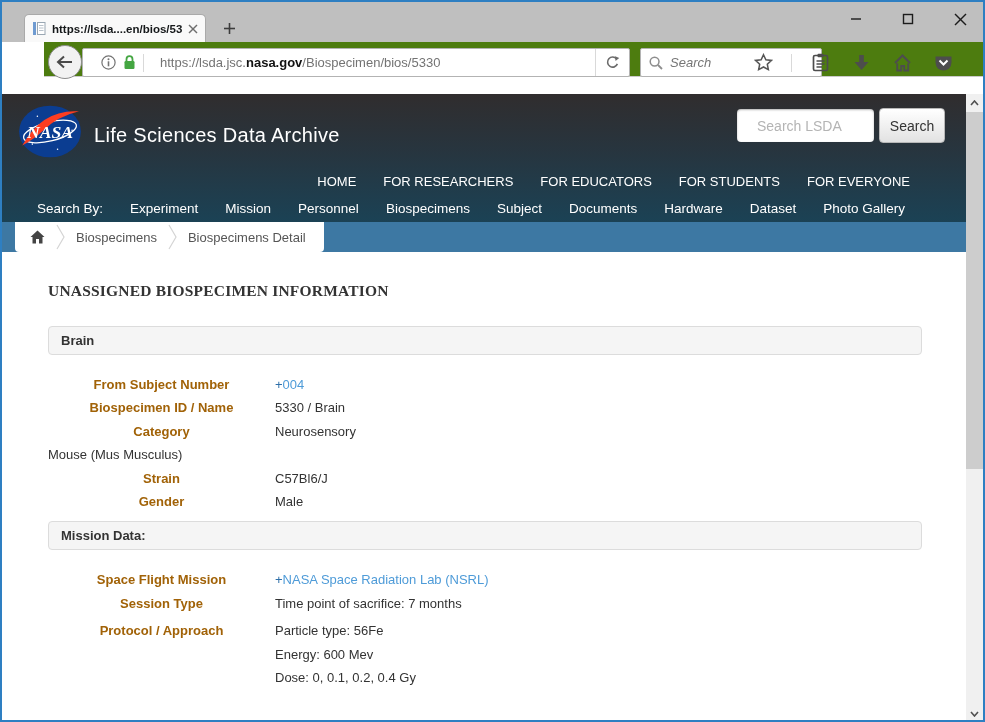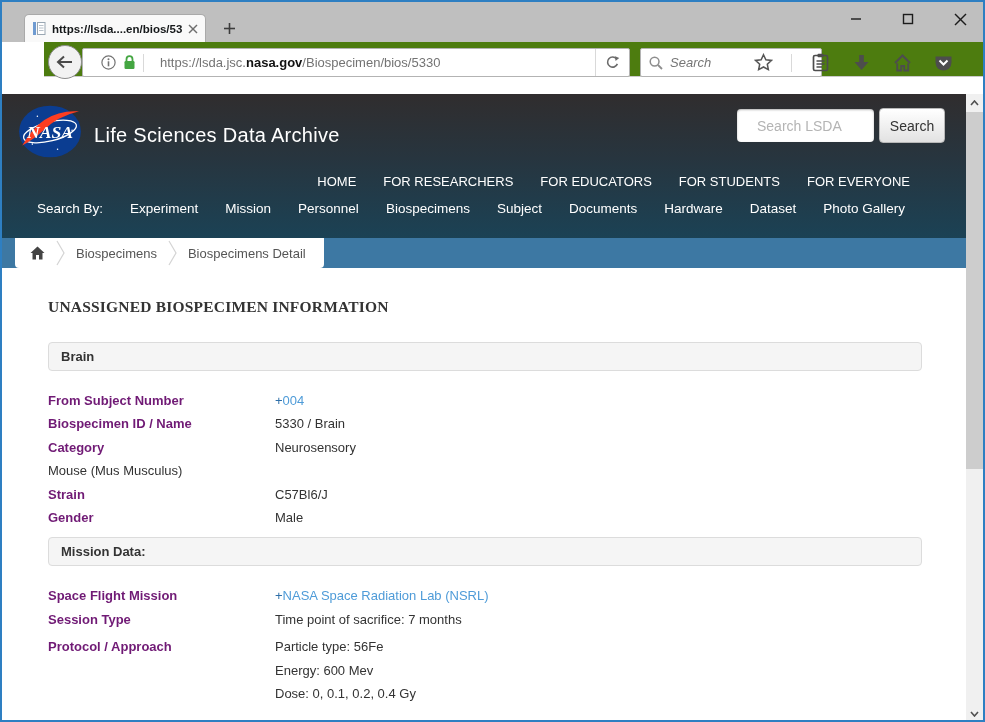--- a/index.html
+++ b/index.html
@@ -39,21 +39,21 @@
   
   .viewport { position:absolute; top:92px; left:0; width:964px; height:628px; background:#fff; overflow:hidden; }
 
   
   .scrollbar { position:absolute; top:92px; right:0; width:17px; height:628px; background:#f0f0f0; }
   .scroll-btn { position:absolute; left:0; width:17px; height:17px; display:flex; align-items:center; justify-content:center; background:#f0f0f0; }
   .scroll-btn.up { top:0; } .scroll-btn.down { bottom:0; }
   .scroll-thumb { position:absolute; top:18px; left:0; width:17px; height:357px; background:#cdcdcd; }
 
   
-  .site-header { position:relative; width:100%; height:144px;
+  .site-header { position:relative; width:100%; height:128px;
                  background:linear-gradient(180deg, #302d2e 0%, #27353f 45%, #1b4255 100%); }
   .logo { position:absolute; left:16px; top:11px; }
   .brand { position:absolute; left:92px; top:30px; font-size:20px; color:#fff; letter-spacing:0.3px; }
   .lsda-search { position:absolute; top:15px; right:92px; width:137px; height:33px; border:none; border-radius:4px;
                  padding:0 20px; font-size:14px; font-family:"Liberation Sans", sans-serif; color:#333;
                  box-shadow:inset 0 1px 2px rgba(0,0,0,.3); }
   .lsda-search::placeholder { color:#b4b4b4; }
   .lsda-search-btn { position:absolute; top:14px; right:21px; width:66px; height:35px; border:1px solid #b8b8b8;
                      border-radius:4px; background:linear-gradient(#ffffff,#e2e2e2); font-size:14px; color:#333;
                      font-family:"Liberation Sans", sans-serif; }
@@ -68,21 +68,21 @@
                 display:flex; align-items:center; padding:0 18px 0 15px; gap:11px; }
   .crumb-link { font-size:13px; color:#555; }
 
   
   .content { padding:0 44px 0 46px; color:#333; }
   .page-title { margin-top:30px; font-size:15.5px; font-weight:bold; color:#333; letter-spacing:0.2px;font-family:Liberation Serif, serif; }
   .panel-heading { margin-top:26px; background:#f5f5f5; border:1px solid #dcdcdc; border-radius:4px;
                    padding:6px 12px; font-size:13px; font-weight:bold; color:#333; }
   .rows { margin-top:22px; }
   .row { display:flex; margin-bottom:8px; font-size:13px; line-height:15.4px; }
-  .row .lbl { width:227px; flex-shrink:0; font-weight:bold; color:#701a75; }
+  .row .lbl { width:227px; flex-shrink:0; font-weight:bold; color:#a16207;text-align:center; }
   .row .val { color:#333; }
   .lnk { text-decoration:none; }
   .lnk .plus { color:#2d6ea8; }
   .lnk .ltxt { color:#4e9bd8;text-align:right; }
   .row.multi .lbl { padding-top:4px; }
   .row.multi .lines div { line-height:23.4px; }
   .panel-heading.second { margin-top:12px; }
 
   svg { display:block; }
 </style>

